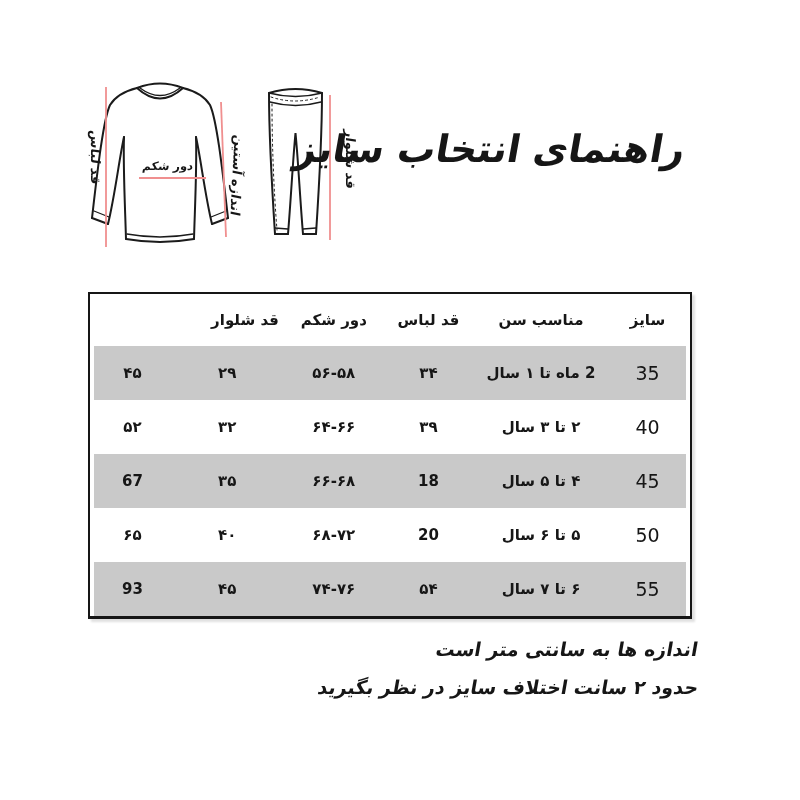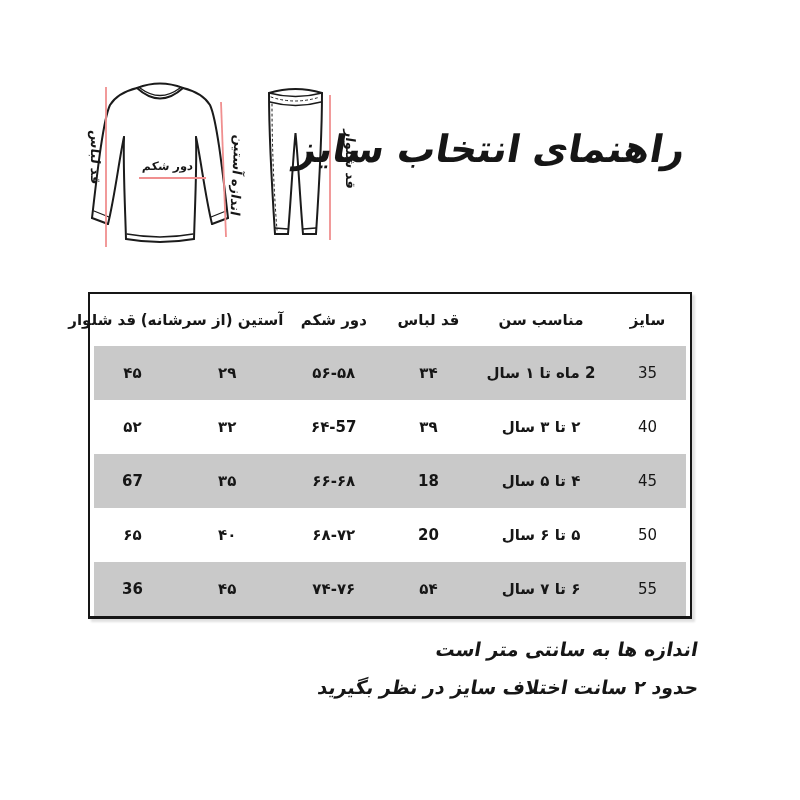--- a/index.html
+++ b/index.html
@@ -42,21 +42,21 @@
   .t-cell{
     text-align:center;font-size:15px;font-weight:700;direction:rtl;
     overflow:visible;white-space:nowrap;
   }
   .c-size{flex:0 0 13%;}
   .c-age{flex:0 0 23%;}
   .c-garment{flex:0 0 15%;}
   .c-belly{flex:0 0 17%;}
   .c-sleeve{flex:0 0 19%;}
   .c-pants{flex:0 0 13%;}
-  .latin{font-weight:400;font-size:15px;direction:ltr;}
+  .latin{font-weight:400;font-size:19px;direction:ltr;}
   
   .note{
     position:absolute;right:102px;direction:rtl;font-size:19px;font-weight:800;
     transform:skewX(-10deg);white-space:nowrap;
   }
   .note-1{top:638px;}
   .note-2{top:676px;}
 </style>
 </head>
 <body>
@@ -115,38 +115,37 @@
 
   <div class="page-title">راهنمای انتخاب سایز</div>
 
   <div class="size-table">
 
     <div class="t-row t-header">
       <div class="t-cell c-size">سایز</div>
       <div class="t-cell c-age">مناسب سن</div>
       <div class="t-cell c-garment">قد لباس</div>
       <div class="t-cell c-belly">دور شکم</div>
-      <div class="t-cell c-sleeve">آستین (از سرشانه)</div>
       <div class="t-cell c-pants">قد شلوار</div>
     </div>
 
     <div class="t-row gray">
       <div class="t-cell c-size latin">35</div>
       <div class="t-cell c-age">2 ماه تا ۱ سال</div>
       <div class="t-cell c-garment">۳۴</div>
       <div class="t-cell c-belly">۵۶-۵۸</div>
       <div class="t-cell c-sleeve">۲۹</div>
       <div class="t-cell c-pants">۴۵</div>
     </div>
 
     <div class="t-row">
       <div class="t-cell c-size latin">40</div>
       <div class="t-cell c-age">۲ تا ۳ سال</div>
       <div class="t-cell c-garment">۳۹</div>
-      <div class="t-cell c-belly">۶۴-57</div>
+      <div class="t-cell c-belly">۶۴-۶۶</div>
       <div class="t-cell c-sleeve">۳۲</div>
       <div class="t-cell c-pants">۵۲</div>
     </div>
 
     <div class="t-row gray">
       <div class="t-cell c-size latin">45</div>
       <div class="t-cell c-age">۴ تا ۵ سال</div>
       <div class="t-cell c-garment">18</div>
       <div class="t-cell c-belly">۶۶-۶۸</div>
       <div class="t-cell c-sleeve">۳۵</div>
@@ -161,21 +160,21 @@
       <div class="t-cell c-sleeve">۴۰</div>
       <div class="t-cell c-pants">۶۵</div>
     </div>
 
     <div class="t-row gray">
       <div class="t-cell c-size latin">55</div>
       <div class="t-cell c-age">۶ تا ۷ سال</div>
       <div class="t-cell c-garment">۵۴</div>
       <div class="t-cell c-belly">۷۴-۷۶</div>
       <div class="t-cell c-sleeve">۴۵</div>
-      <div class="t-cell c-pants">36</div>
+      <div class="t-cell c-pants">93</div>
     </div>
 
   </div>
 
   <div class="note note-1">اندازه ها به سانتی متر است</div>
   <div class="note note-2">حدود ۲ سانت اختلاف سایز در نظر بگیرید</div>
 
 </div>
 
 </body></html>

